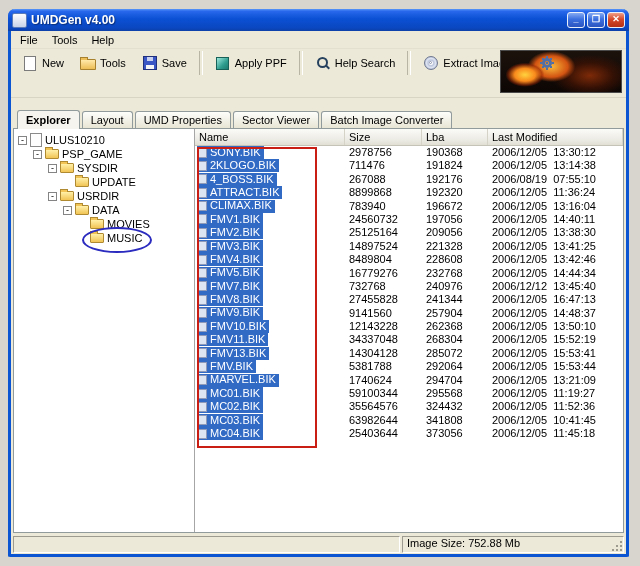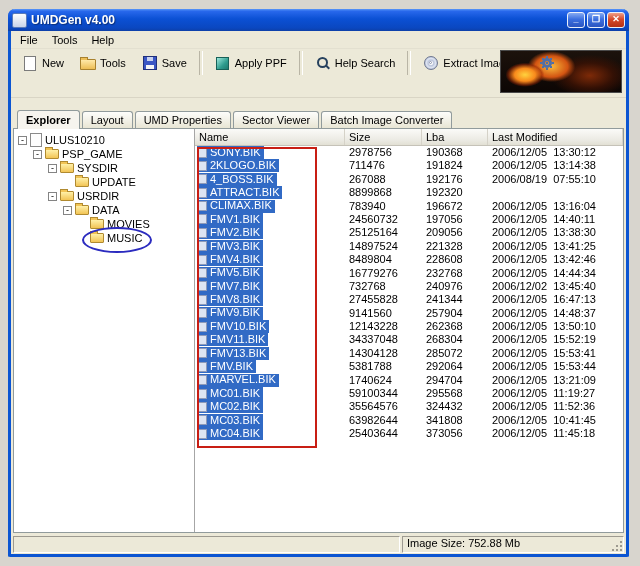--- a/index.html
+++ b/index.html
@@ -339,20 +339,21 @@
 
           <div class="lv-row">
             <div class="lv-cell lv-name">
               <span class="sel-block">
                 <span class="bik-file-icon"></span>
                 <span>ATTRACT.BIK</span>
               </span>
             </div>
             <div class="lv-cell">8899868</div>
             <div class="lv-cell">192320</div>
+            <div class="lv-cell lv-mod">2006/12/05  11:36:24</div>
           </div>
 
           <div class="lv-row">
             <div class="lv-cell lv-name">
               <span class="sel-block">
                 <span class="bik-file-icon"></span>
                 <span>CLIMAX.BIK</span>
               </span>
             </div>
             <div class="lv-cell">783940</div>
@@ -422,21 +423,21 @@
 
           <div class="lv-row">
             <div class="lv-cell lv-name">
               <span class="sel-block">
                 <span class="bik-file-icon"></span>
                 <span>FMV7.BIK</span>
               </span>
             </div>
             <div class="lv-cell">732768</div>
             <div class="lv-cell">240976</div>
-            <div class="lv-cell lv-mod">2006/12/02  13:45:40</div>
+            <div class="lv-cell lv-mod">2006/12/12  13:45:40</div>
           </div>
 
           <div class="lv-row">
             <div class="lv-cell lv-name">
               <span class="sel-block">
                 <span class="bik-file-icon"></span>
                 <span>FMV8.BIK</span>
               </span>
             </div>
             <div class="lv-cell">27455828</div>

